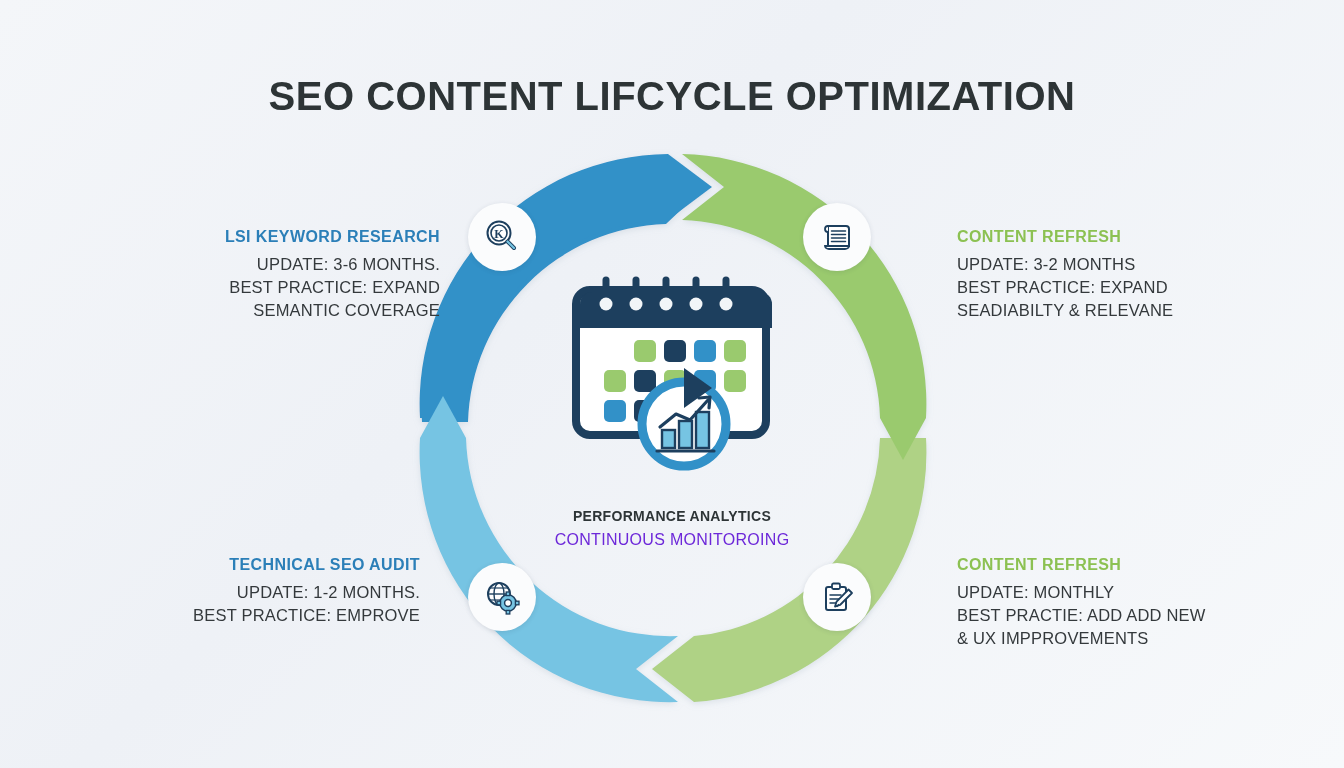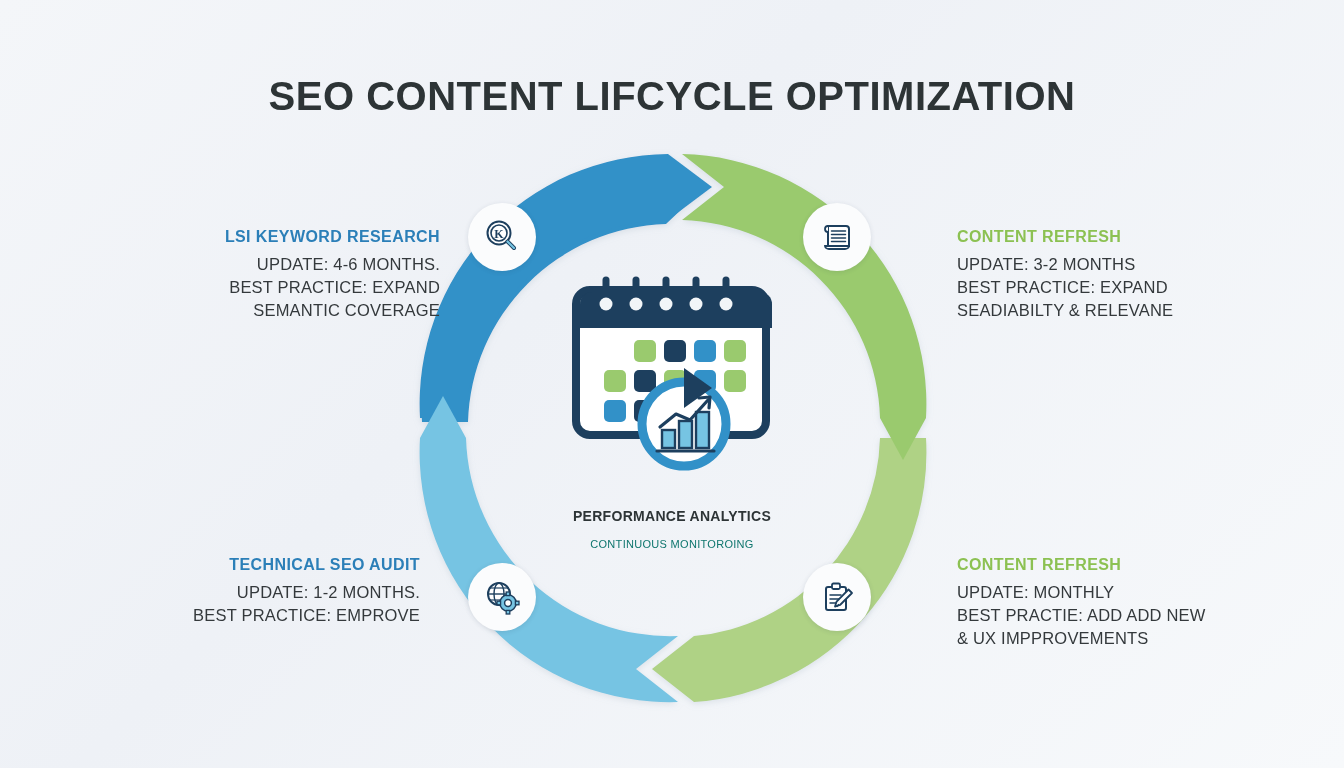--- a/index.html
+++ b/index.html
@@ -79,23 +79,23 @@
     width: 310px;
     text-align: center;
   }
   #center-title {
     font-size: 14px;
     font-weight: bold;
     color: #2d3436;
     letter-spacing: 0.3px;
   }
   #center-sub {
-    margin-top: 14px;
-    font-size: 11px;
-    color: #0f766e;
+    margin-top: 7px;
+    font-size: 16px;
+    color: #6d28d9;
     letter-spacing: 0.3px;
   }
 
   
   .text-block { position: absolute; }
   .block-heading {
     font-size: 16px;
     font-weight: bold;
     letter-spacing: 0.4px;
     margin-bottom: 7px;
@@ -293,21 +293,21 @@
 
   <div id="center-labels" style="left:120px; top:380px; width:300px;">
     <div id="center-title">PERFORMANCE ANALYTICS</div>
     <div id="center-sub">CONTINUOUS MONITOROING</div>
   </div>
 
 </div>
 
 <div id="block-keyword" class="text-block align-right">
   <div class="block-heading tint-blue">LSI KEYWORD RESEARCH</div>
-  <div class="block-line">UPDATE: 4-6 MONTHS.</div>
+  <div class="block-line">UPDATE: 3-6 MONTHS.</div>
   <div class="block-line">BEST PRACTICE: EXPAND</div>
   <div class="block-line">SEMANTIC COVERAGE</div>
 </div>
 
 <div id="block-refresh" class="text-block align-left">
   <div class="block-heading tint-green">CONTENT REFRESH</div>
   <div class="block-line">UPDATE: 3-2 MONTHS</div>
   <div class="block-line">BEST PRACTICE: EXPAND</div>
   <div class="block-line">SEADIABILTY &amp; RELEVANE</div>
 </div>

